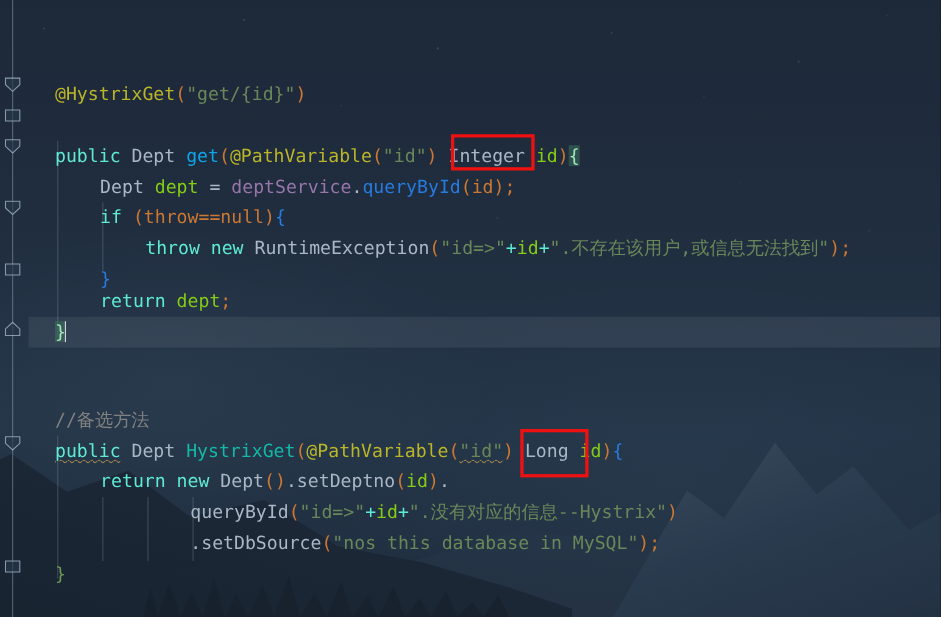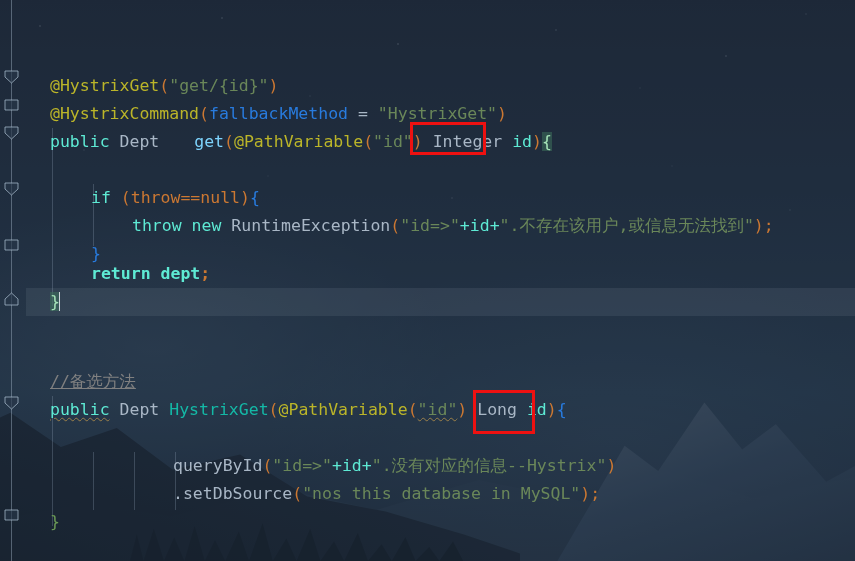--- a/index.html
+++ b/index.html
@@ -144,28 +144,28 @@
   .ln {
     position: absolute;
     left: 50px;
     height: 28px;
   }
 
   
   .t-anno     { color: #bbb529; }
   .t-kw       { color: #5eead4; }
   .t-str      { color: #6a8759; }
-  .t-ident    { color: #5eead4; }
+  .t-ident    { color: #84cc16; }
   .t-type     { color: #a9b7c6; }
-  .t-method   { color: #7dd3fc; margin-left: 25px; }
+  .t-method   { color: #0ea5e9; }
   .t-field    { color: #9876aa; }
   .t-paren    { color: #cc7832; }
   .t-punct    { color: #a9b7c6; }
   .t-cyan     { color: #287bde; }
-  .t-comment  { color: #808080; text-decoration: underline; }
+  .t-comment  { color: #808080; }
   .t-dim      { color: #14b8a6; }
   .t-lblue    { color: #a9b7c6; }
   .t-brace-g  { color: #6a9955; }
 
   .brace-match {
     background: rgba(61,113,91,0.55);
     color: #a5e3b8;
   }
 
   .caret {
@@ -259,39 +259,40 @@
     <div class="vline" style="left:93px;  top:184px; height:62px;"></div>
     <div class="vline" style="left:52px;  top:396px; height:130px;"></div>
     <div class="vline" style="left:93px;  top:452px; height:58px;"></div>
     <div class="vline" style="left:134px; top:452px; height:58px;"></div>
     <div class="vline" style="left:175px; top:452px; height:58px;"></div>
 
     <div class="code">
 
       <div class="ln" style="top:72px;"><span class="t-anno">@HystrixGet</span><span class="t-paren">(</span><span class="t-str">"get/{id}"</span><span class="t-paren">)</span></div>
 
-      <div class="ln" style="top:100px;"><span class="t-anno">@HystrixCommand</span><span class="t-paren">(</span><span class="t-cyan">fallbackMethod</span><span class="t-punct"> = </span><span class="t-str">"HystrixGet"</span><span class="t-paren">)</span></div>
 
       <div class="ln" style="top:128px;"><span class="t-kw">public</span> <span class="t-type">Dept</span> <span class="t-method">get</span><span class="t-paren">(</span><span class="t-anno">@PathVariable</span><span class="t-paren">(</span><span class="t-str">"id"</span><span class="t-paren">)</span> <span class="t-type">Integer</span> <span class="t-ident">id</span><span class="t-paren">)</span><span class="brace-match">{</span></div>
 
+      <div class="ln" style="top:156px; left:91px;"><span class="t-type">Dept</span> <span class="t-ident">dept</span><span class="t-punct"> = </span><span class="t-field">deptService</span><span class="t-punct">.</span><span class="t-cyan">queryById</span><span class="t-paren">(id)</span><span class="t-paren">;</span></div>
 
       <div class="ln" style="top:184px; left:91px;"><span class="t-kw">if</span> <span class="t-paren">(throw==null)</span><span class="t-cyan">{</span></div>
 
       <div class="ln" style="top:212px; left:132px;"><span class="t-kw">throw</span> <span class="t-kw">new</span> <span class="t-type">RuntimeException</span><span class="t-paren">(</span><span class="t-str">"id=&gt;"</span><span class="t-kw">+</span><span class="t-ident">id</span><span class="t-kw">+</span><span class="t-str">".不存在该用户,或信息无法找到"</span><span class="t-paren">)</span><span class="t-paren">;</span></div>
 
       <div class="ln" style="top:240px; left:91px;"><span class="t-cyan">}</span></div>
 
-      <div class="ln" style="top:260px; left:91px;font-weight:bold;"><span class="t-kw">return</span> <span class="t-ident">dept</span><span class="t-paren">;</span></div>
+      <div class="ln" style="top:260px; left:91px;"><span class="t-kw">return</span> <span class="t-ident">dept</span><span class="t-paren">;</span></div>
 
       <div class="ln" style="top:288px;"><span class="brace-match">}</span><span class="caret"></span></div>
 
       <div class="ln" style="top:368px;"><span class="t-comment">//备选方法</span></div>
 
       <div class="ln" style="top:396px;"><span class="t-kw wavy">public</span> <span class="t-type">Dept</span> <span class="t-dim">HystrixGet</span><span class="t-paren">(</span><span class="t-anno">@PathVariable</span><span class="t-paren">(</span><span class="t-str wavy">"id"</span><span class="t-paren">)</span> <span class="t-type">Long</span> <span class="t-ident">id</span><span class="t-paren">)</span><span class="t-cyan">{</span></div>
 
+      <div class="ln" style="top:424px; left:91px;"><span class="t-kw">return</span> <span class="t-kw">new</span> <span class="t-type">Dept</span><span class="t-paren">()</span><span class="t-punct">.</span><span class="t-lblue">setDeptno</span><span class="t-paren">(</span><span class="t-ident">id</span><span class="t-paren">)</span><span class="t-punct">.</span></div>
 
       <div class="ln" style="top:452px; left:173px;"><span class="t-lblue">queryById</span><span class="t-paren">(</span><span class="t-str">"id=&gt;"</span><span class="t-kw">+</span><span class="t-ident">id</span><span class="t-kw">+</span><span class="t-str">".没有对应的信息--Hystrix"</span><span class="t-paren">)</span></div>
 
       <div class="ln" style="top:480px; left:173px;"><span class="t-punct">.</span><span class="t-lblue">setDbSource</span><span class="t-paren">(</span><span class="t-str">"nos this database in MySQL"</span><span class="t-paren">)</span><span class="t-paren">;</span></div>
 
       <div class="ln" style="top:508px;"><span class="t-brace-g">}</span></div>
 
     </div>
 
     <div class="redbox" id="box-integer" style="left: 410px; top: 122px; width: 76px; height: 33px; border-color: rgb(238, 17, 17);"></div>

